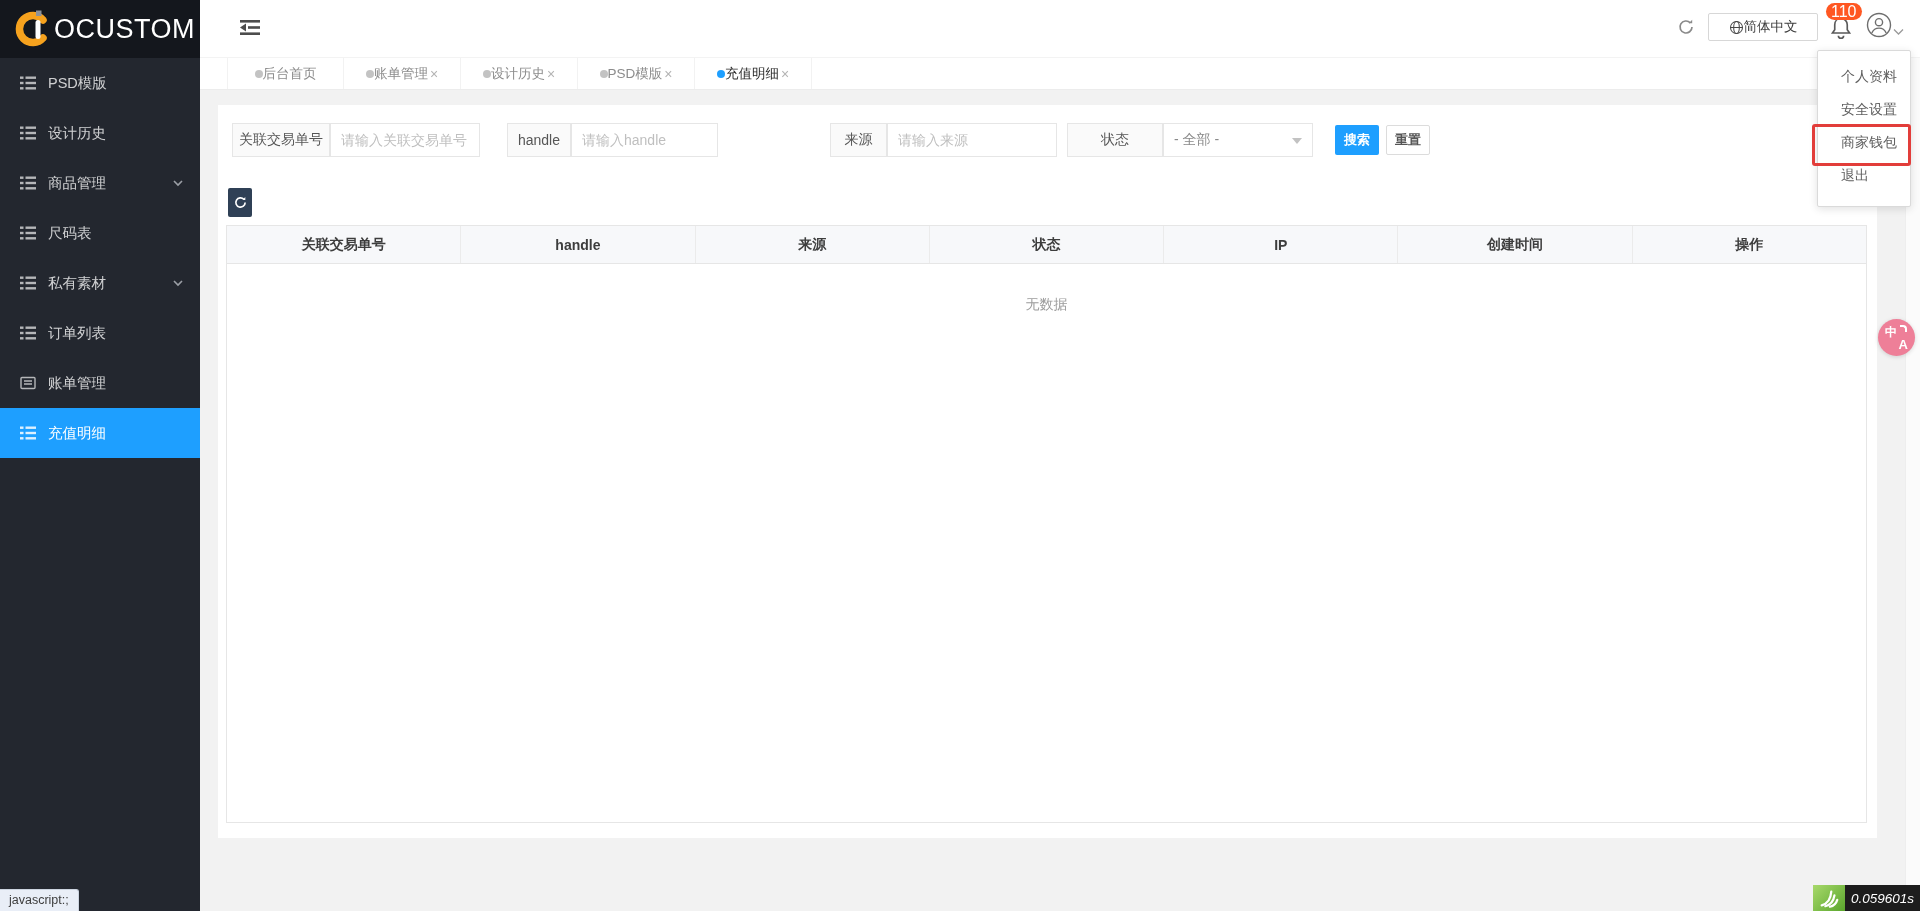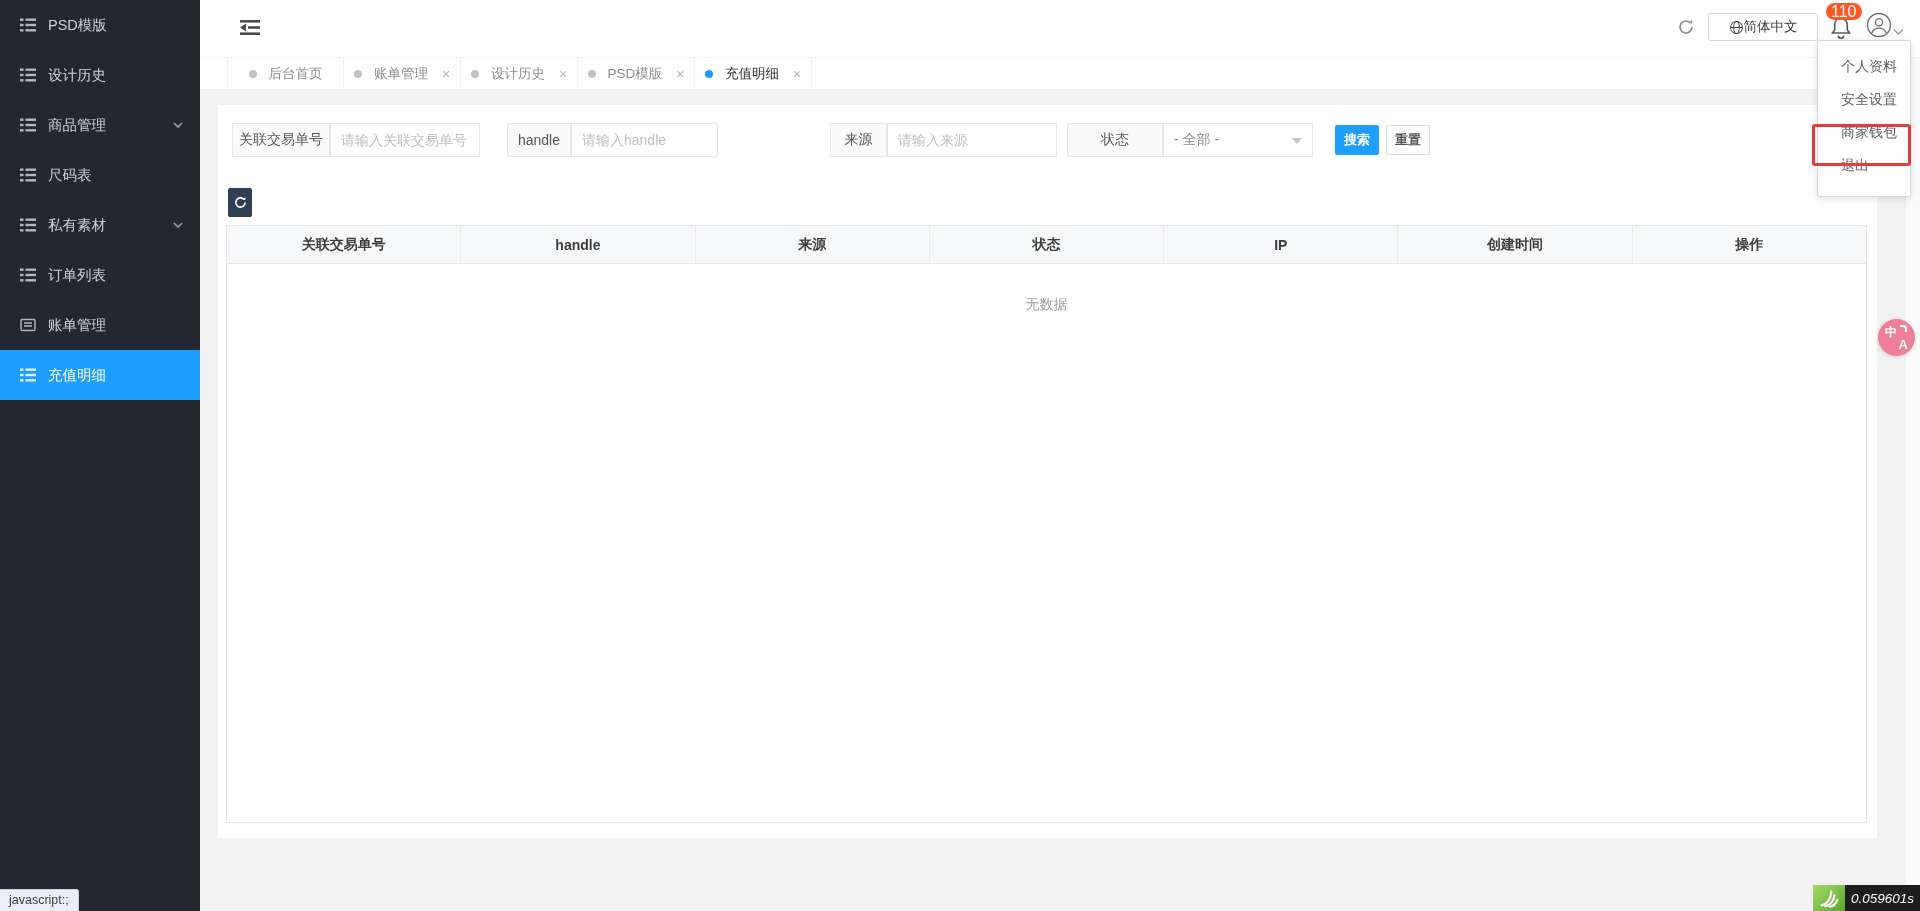--- a/index.html
+++ b/index.html
@@ -23,21 +23,21 @@
   .header { position:absolute; left:200px; top:0; width:1720px; height:58px; background:#fff; border-bottom:1px solid #f3f3f3; z-index:20; }
   .collapse-btn { position:absolute; left:40px; top:20px; width:20px; height:16px; cursor:pointer; }
   .hdr-refresh { position:absolute; left:1477px; top:18px; width:18px; height:18px; color:#8a8a8a; cursor:pointer; }
   .lang-btn { position:absolute; left:1508px; top:13px; width:110px; height:28px; border:1px solid #d7d7d7; border-radius:2px; display:flex; align-items:center; justify-content:center; gap:0; font-size:13.5px; color:#3c3c3c; background:#fff; cursor:pointer; }
   .bell-wrap { position:absolute; left:1628px; top:15px; width:26px; height:26px; cursor:pointer; }
   .badge { position:absolute; left:1626px; top:3px; min-width:32px; height:17px; background:#FF5722; color:#fff; font-size:16px; line-height:17px; text-align:center; border-radius:9px; padding:0 5px; z-index:2; }
   .avatar-btn { position:absolute; left:1666px; top:12px; width:26px; height:26px; cursor:pointer; color:#6e6e6e; }
   .hdr-caret { position:absolute; left:1693px; top:28px; width:11px; height:8px; color:#9a9a9a; }
   
   .tabbar { position:absolute; left:200px; top:58px; width:1705px; height:32px; background:#fff; border-bottom:1px solid #ececec; display:flex; padding-left:27px; z-index:15; }
-  .tab { width:117px; height:31px; display:flex; align-items:center; justify-content:center; gap:12px; font-size:13.5px; color:#8c8c8c; border-right:1px solid #f2f2f2; cursor:pointer; background:#fff; }
+  .tab { width:117px; height:31px; display:flex; align-items:center; justify-content:center; gap:0; font-size:13.5px; color:#8c8c8c; border-right:1px solid #f2f2f2; cursor:pointer; background:#fff; }
   .tab:first-child { border-left:1px solid #f2f2f2; }
   .tab .dot { width:8px; height:8px; border-radius:50%; background:#c3c3c3; flex:0 0 auto; }
   .tab.active { color:#2a2a2a; }
   .tab.active .dot { background:#1E9FFF; }
   .tab .close { color:#b3b3b3; font-size:14px; margin-left:2px; }
   
   .card { position:absolute; left:218px; top:105px; width:1659px; height:733px; background:#fff; z-index:5; }
   .f-label { position:absolute; top:18px; height:34px; background:#fafafa; border:1px solid #e6e6e6; display:flex; align-items:center; justify-content:center; font-size:14px; color:#565656; }
   .f-input { position:absolute; top:18px; height:34px; border:1px solid #e6e6e6; padding:0 10px; font-size:14px; color:#333; outline:none; font-family:"Liberation Sans",sans-serif; }
   .f-input::placeholder { color:#bfbfbf; }
@@ -48,39 +48,49 @@
   .btn-default { background:#fff; color:#555; border:1px solid #dcdcdc; }
   .tool-refresh { position:absolute; left:10px; top:83px; width:24px; height:29px; background:#2F4056; border-radius:2px; display:flex; align-items:center; justify-content:center; cursor:pointer; color:#fff; }
   .table-wrap { position:absolute; left:8px; top:120px; width:1641px; height:598px; border:1px solid #e6e6e6; }
   .thead { display:flex; height:38px; background:#f7f8fa; border-bottom:1px solid #e6e6e6; }
   .th { flex:1 1 0; display:flex; align-items:center; justify-content:center; font-size:14px; font-weight:700; color:#3d3d3d; border-right:1px solid #ebebeb; }
   .th:last-child { border-right:none; }
   .empty-text { position:absolute; left:0; top:70px; width:100%; text-align:center; font-size:14px; color:#9c9c9c; }
   
   .scroll-track { position:absolute; right:0; top:58px; width:15px; height:853px; background:#fbfbfb; border-left:1px solid #eeeeee; z-index:8; }
   
-  .user-menu { position:absolute; left:1817px; top:40px; width:94px; height:157px; background:#fff; border:1px solid #dadada; border-radius:2px; box-shadow:0 2px 8px rgba(0,0,0,.12); padding-top:9px; z-index:50; }
+  .user-menu { position:absolute; left:1817px; top:50px; width:94px; height:157px; background:#fff; border:1px solid #dadada; border-radius:2px; box-shadow:0 2px 8px rgba(0,0,0,.12); padding-top:9px; z-index:50; }
   .user-menu .menu-item { height:33px; line-height:33px; padding-left:23px; font-size:14px; color:#5f5f5f; cursor:pointer; }
   .red-box { position:absolute; left:1812px; top:124px; width:99px; height:42px; border:3px solid #e23d3a; border-radius:3px; z-index:51; pointer-events:none; }
   
   .float-translate { position:absolute; left:1878px; top:319px; width:37px; height:37px; border-radius:50%; background:#ee7f98; z-index:40; cursor:pointer; box-shadow:0 1px 4px rgba(0,0,0,.15); }
   .float-translate .zh { position:absolute; left:7px; top:5px; color:#fff; font-size:12px; font-weight:700; }
   .float-translate .en { position:absolute; right:7px; bottom:4px; color:#fff; font-size:13px; font-weight:700; }
   .float-translate .tick { position:absolute; right:8px; top:6px; width:7px; height:7px; border-top:2px solid #fff; border-right:2px solid #fff; border-radius:0 4px 0 0; }
   
   .status-bubble { position:absolute; left:0; bottom:0; height:22px; line-height:20px; background:#e9eef7; border:1px solid #ccd4e0; border-left:none; border-bottom:none; border-top-right-radius:3px; color:#3e3e3e; font-size:12.5px; padding:0 9px; z-index:60; }
   .exec { position:absolute; left:1813px; top:885px; height:26px; display:flex; z-index:60; }
   .exec-icon { width:32px; height:26px; background:linear-gradient(135deg,#a8d96b,#5aa62d); display:flex; align-items:center; justify-content:center; }
   .exec-time { width:75px; background:#1d1d1d; color:#fff; font-size:13.5px; display:flex; align-items:center; justify-content:center;font-style:italic; }
   svg { display:block; }
 </style>
 </head>
 <body>
 
 <div class="sidebar">
+  <div class="logo">
+    <span class="logo-mark">
+      <svg width="42" height="42" viewBox="0 0 42 42">
+        <path d="M33 12 A13.5 13.5 0 1 0 33 30" fill="none" stroke="#f6a21e" stroke-width="7.5" stroke-linecap="round"></path>
+        <rect x="25.5" y="12" width="5" height="19" rx="2.5" fill="#ffffff"></rect>
+        <rect x="26" y="2.5" width="5.5" height="5.5" fill="#8d9299"></rect>
+      </svg>
+    </span>
+    <span class="logo-text">OCUSTOM</span>
+  </div>
   <div class="nav">
     <div class="nav-item">
       <span class="mi">
           <svg viewBox="0 0 16 16" width="16" height="16" fill="currentColor">
             <rect x="0" y="1.5" width="3.5" height="2.4"></rect>
             <rect x="5.5" y="1.5" width="10.5" height="2.4"></rect>
             <rect x="0" y="6.8" width="3.5" height="2.4"></rect>
             <rect x="5.5" y="6.8" width="10.5" height="2.4"></rect>
             <rect x="0" y="12.1" width="3.5" height="2.4"></rect>
             <rect x="5.5" y="12.1" width="10.5" height="2.4"></rect>

